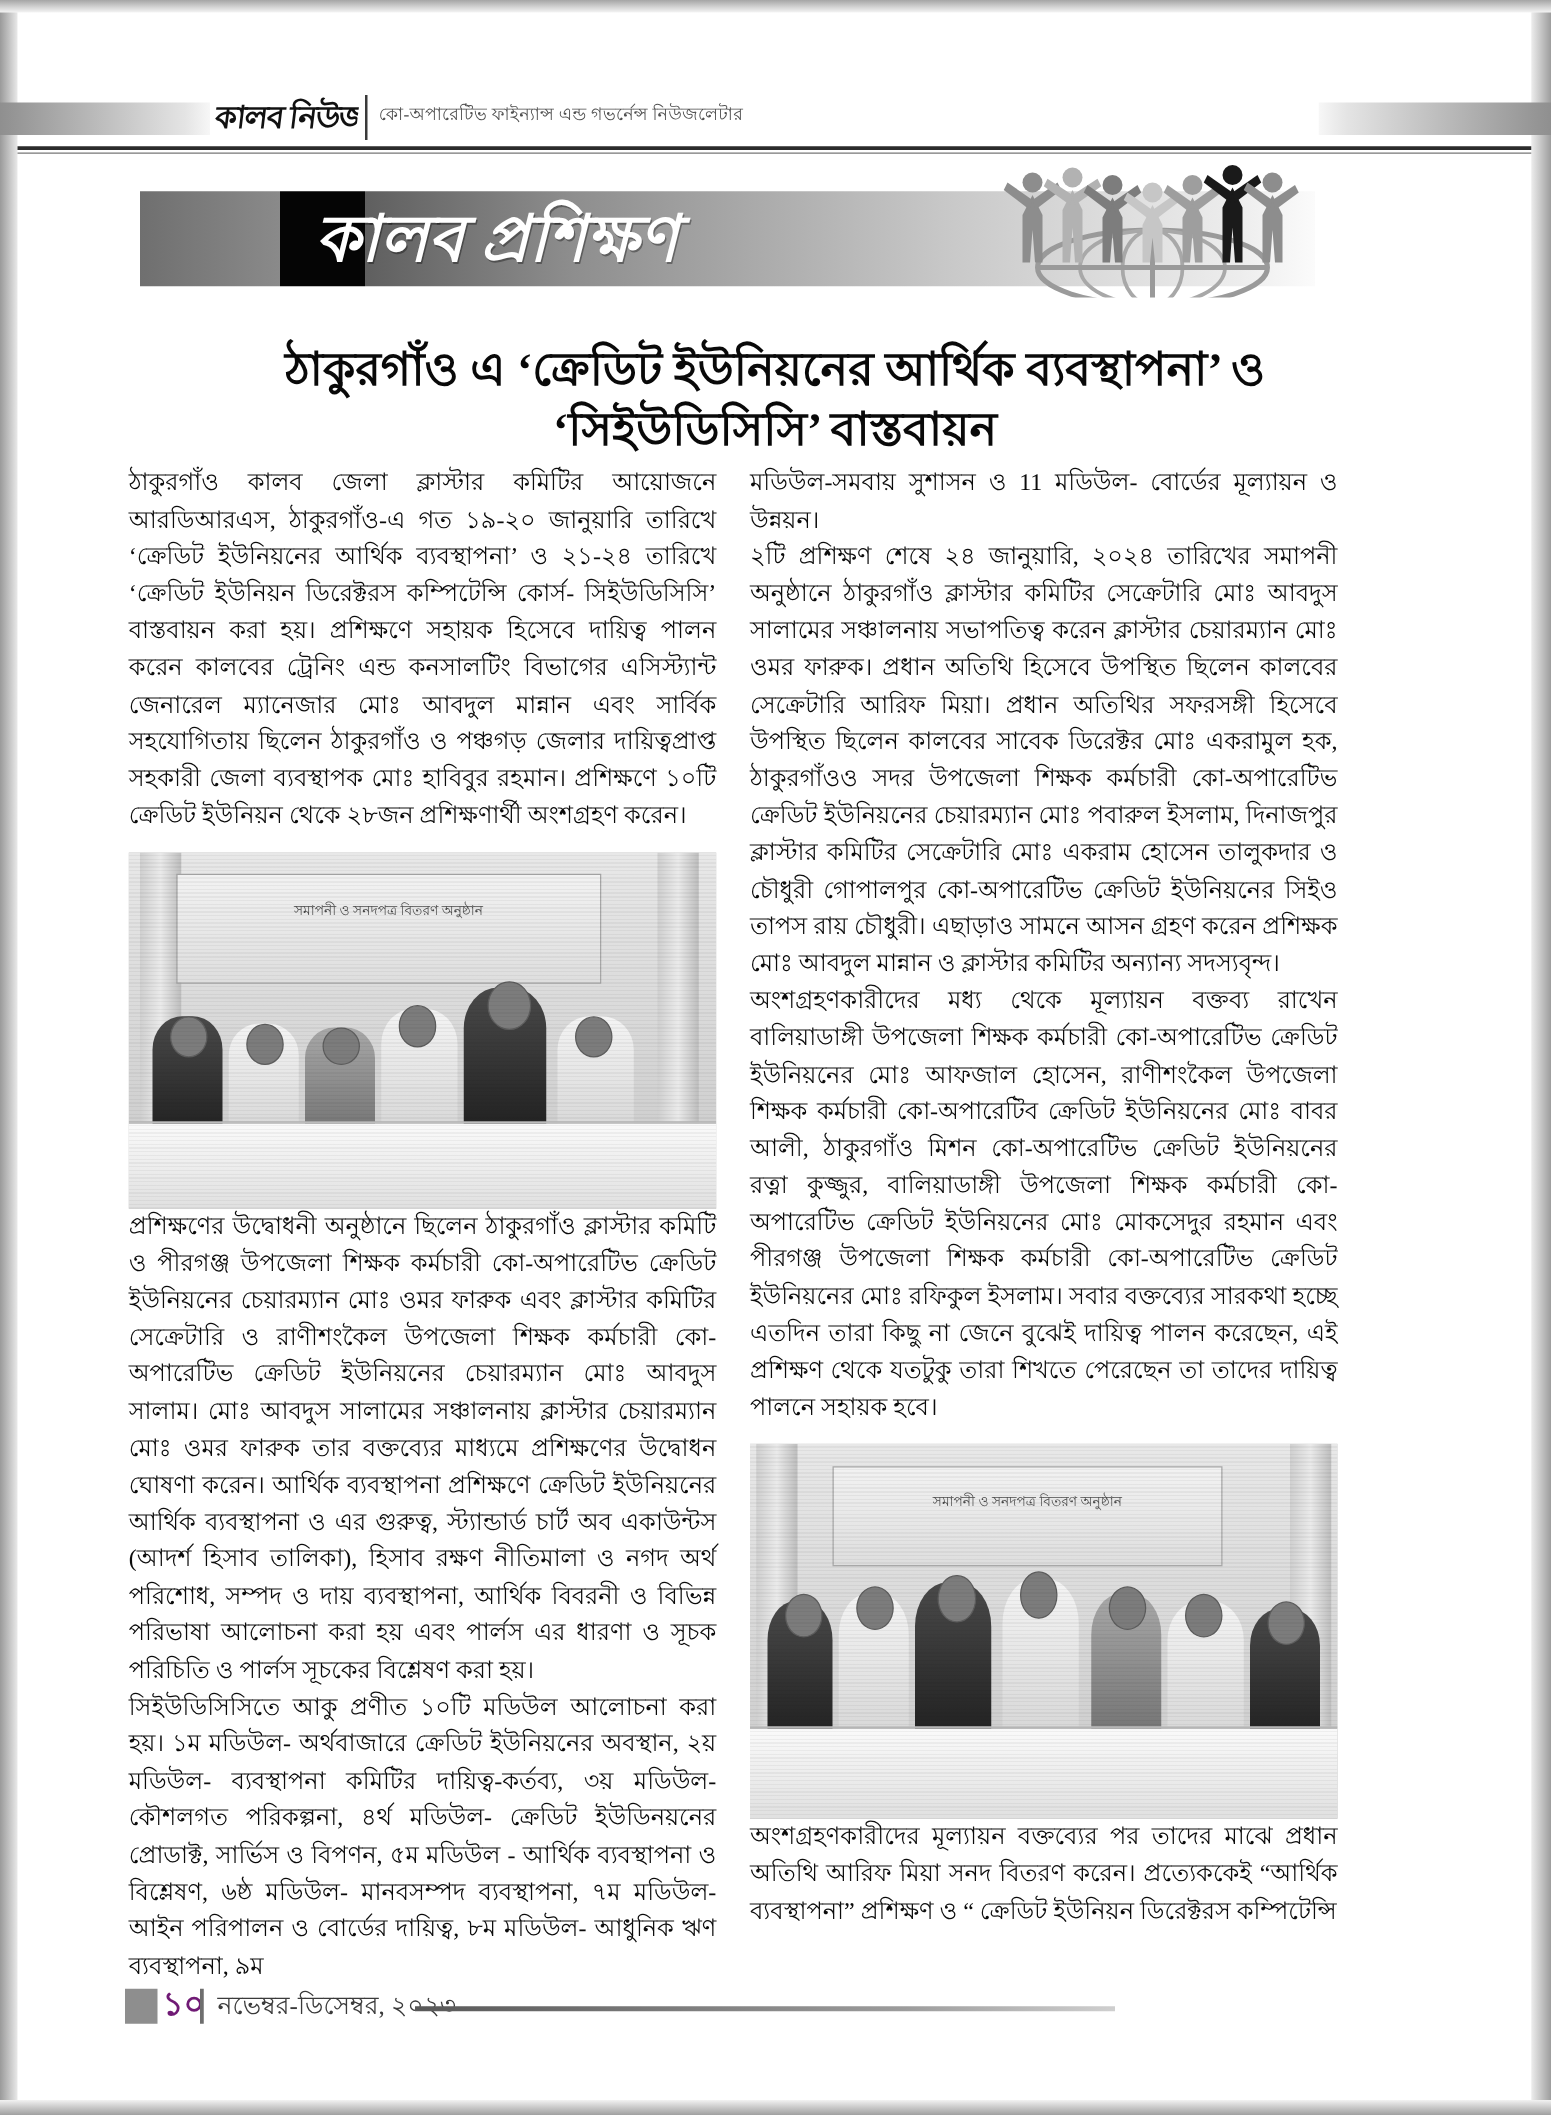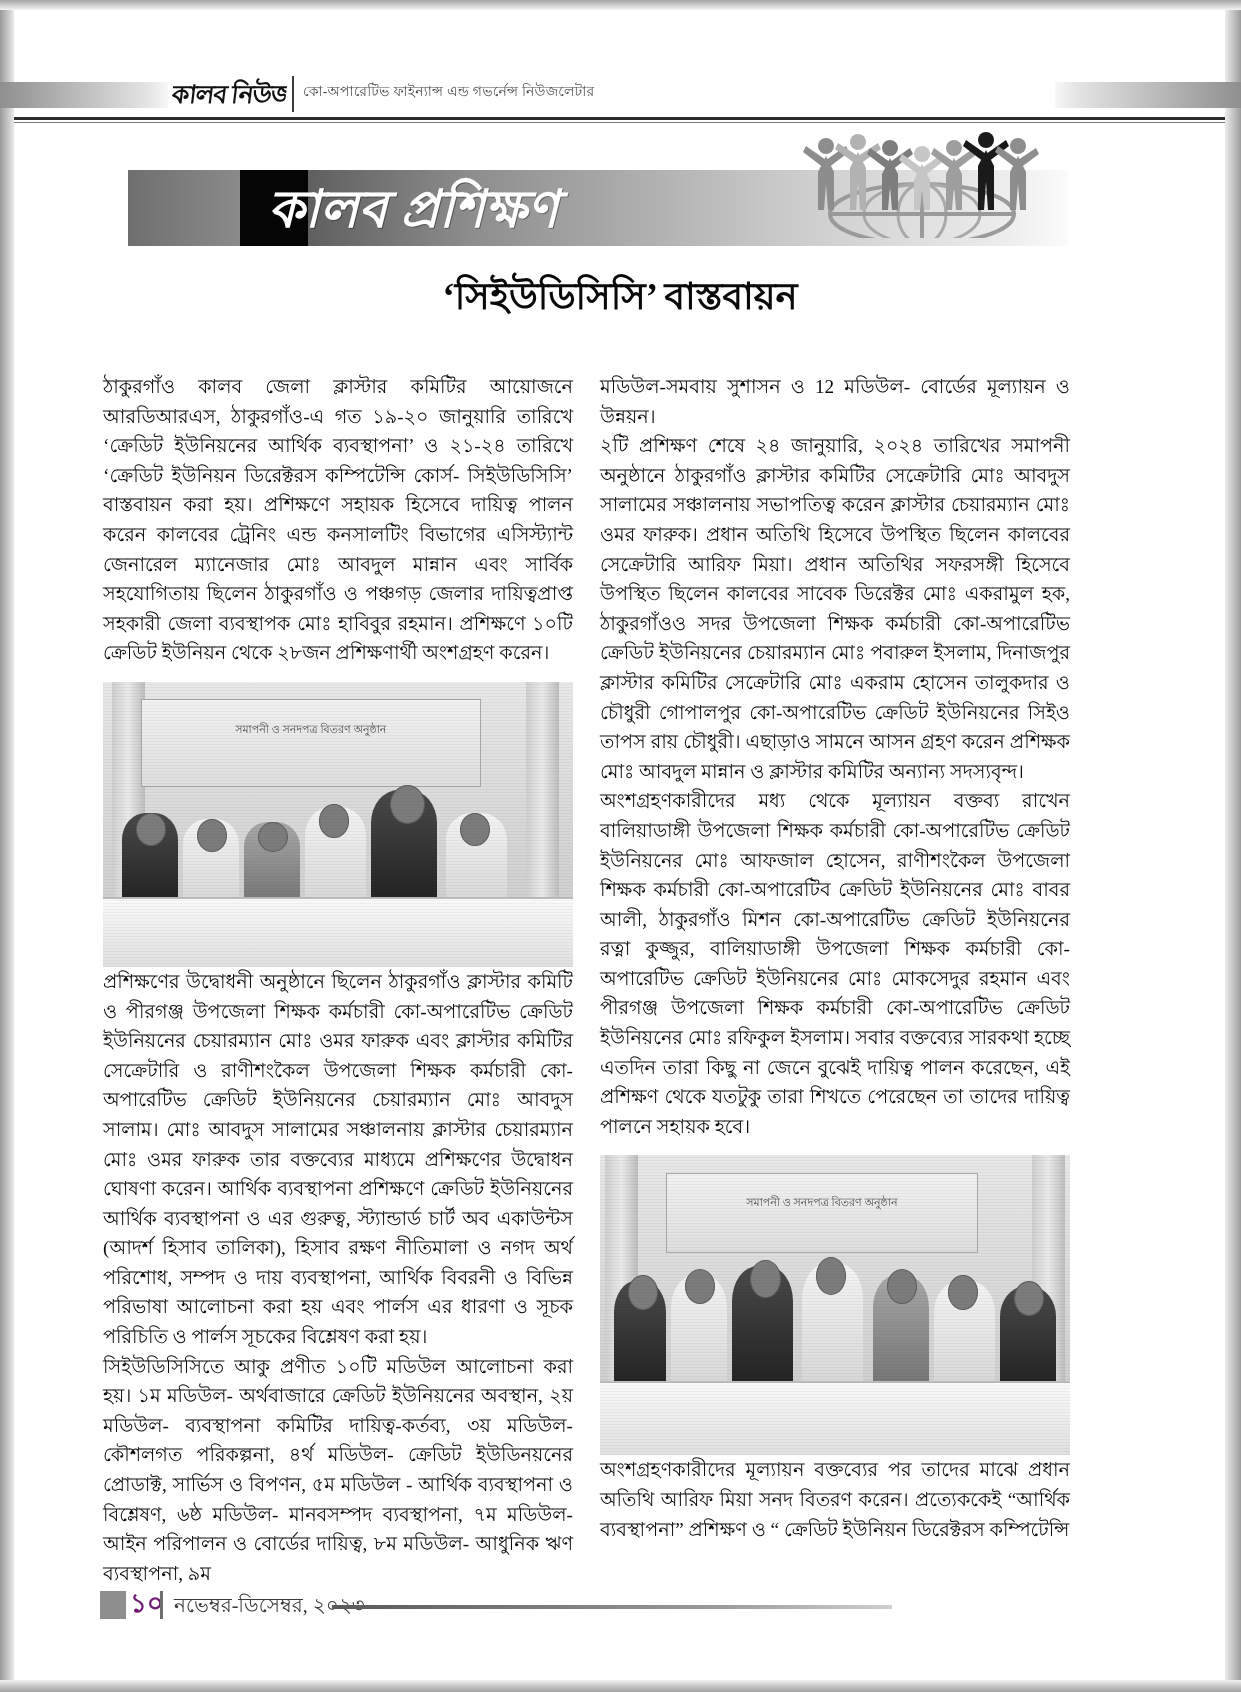--- a/index.html
+++ b/index.html
@@ -102,22 +102,22 @@
   .runhead-rule2 {
     position: absolute;
     left: 14px; top: 122px;
     width: 1211px; height: 1px;
     background: #777;
   }
 
   
   .banner {
     position: absolute;
-    left: 112px; top: 170px;
-    width: 940px; height: 64px; margin-left: 16px;
+    left: 112px; top: 153px;
+    width: 940px; height: 64px;
   }
   .banner-grad-a {
     position: absolute;
     left: 0; top: 0;
     width: 112px; height: 76px;
     background: linear-gradient(to right, #6f6f6f, #8a8a8a);
   }
   .banner-black {
     position: absolute;
     left: 112px; top: 0;
@@ -395,20 +395,21 @@
           <circle cx="218" cy="20" r="8"></circle>
           <path d="M218 30 L210 46 L210 84 L216 84 L218 58 L220 84 L226 84 L226 46 Z"></path>
           <path d="M218 34 L198 20 L195 26 L216 42 Z"></path>
           <path d="M218 34 L236 22 L239 28 L220 42 Z"></path>
         </g>
       </g>
     </svg>
   </div>
 
   <h1 class="headline">
+    <span class="hl-line">ঠাকুরগাঁও এ ‘ক্রেডিট ইউনিয়নের আর্থিক ব্যবস্থাপনা’ ও</span>
     <span class="hl-line">‘সিইউডিসিসি’ বাস্তবায়ন</span>
   </h1>
 
   <div class="col col-left">
     <p class="flowtext">ঠাকুরগাঁও কালব জেলা ক্লাস্টার কমিটির আয়োজনে আরডিআরএস, ঠাকুরগাঁও-এ গত ১৯-২০ জানুয়ারি তারিখে ‘ক্রেডিট ইউনিয়নের আর্থিক ব্যবস্থাপনা’ ও ২১-২৪ তারিখে ‘ক্রেডিট ইউনিয়ন ডিরেক্টরস কম্পিটেন্সি কোর্স- সিইউডিসিসি’ বাস্তবায়ন করা হয়। প্রশিক্ষণে সহায়ক হিসেবে দায়িত্ব পালন করেন কালবের ট্রেনিং এন্ড কনসালটিং বিভাগের এসিস্ট্যান্ট জেনারেল ম্যানেজার মোঃ আবদুল মান্নান এবং সার্বিক সহযোগিতায় ছিলেন ঠাকুরগাঁও ও পঞ্চগড় জেলার দায়িত্বপ্রাপ্ত সহকারী জেলা ব্যবস্থাপক মোঃ হাবিবুর রহমান। প্রশিক্ষণে ১০টি ক্রেডিট ইউনিয়ন থেকে ২৮জন প্রশিক্ষণার্থী অংশগ্রহণ করেন।</p>
 
     <div class="photo photo-1">
       <div class="scene">
         <div class="wall"></div>
         <div class="pillar" style="left:2%;"></div>
@@ -431,21 +432,21 @@
         <div class="table"></div>
         <div class="grain"></div>
       </div>
     </div>
 
     <p class="flowtext">প্রশিক্ষণের উদ্বোধনী অনুষ্ঠানে ছিলেন ঠাকুরগাঁও ক্লাস্টার কমিটি ও পীরগঞ্জ উপজেলা শিক্ষক কর্মচারী কো-অপারেটিভ ক্রেডিট ইউনিয়নের চেয়ারম্যান মোঃ ওমর ফারুক এবং ক্লাস্টার কমিটির সেক্রেটারি ও রাণীশংকৈল উপজেলা শিক্ষক কর্মচারী কো-অপারেটিভ ক্রেডিট ইউনিয়নের চেয়ারম্যান মোঃ আবদুস সালাম। মোঃ আবদুস সালামের সঞ্চালনায় ক্লাস্টার চেয়ারম্যান মোঃ ওমর ফারুক তার বক্তব্যের মাধ্যমে প্রশিক্ষণের উদ্বোধন ঘোষণা করেন। আর্থিক ব্যবস্থাপনা প্রশিক্ষণে ক্রেডিট ইউনিয়নের আর্থিক ব্যবস্থাপনা ও এর গুরুত্ব, স্ট্যান্ডার্ড চার্ট অব একাউন্টস (আদর্শ হিসাব তালিকা), হিসাব রক্ষণ নীতিমালা ও নগদ অর্থ পরিশোধ, সম্পদ ও দায় ব্যবস্থাপনা, আর্থিক বিবরনী ও বিভিন্ন পরিভাষা আলোচনা করা হয় এবং পার্লস এর ধারণা ও সূচক পরিচিতি ও পার্লস সূচকের বিশ্লেষণ করা হয়।</p>
     <p class="flowtext">সিইউডিসিসিতে আকু প্রণীত ১০টি মডিউল আলোচনা করা হয়। ১ম মডিউল- অর্থবাজারে ক্রেডিট ইউনিয়নের অবস্থান, ২য় মডিউল- ব্যবস্থাপনা কমিটির দায়িত্ব-কর্তব্য, ৩য় মডিউল- কৌশলগত পরিকল্পনা, ৪র্থ মডিউল- ক্রেডিট ইউডিনয়নের প্রোডাক্ট, সার্ভিস ও বিপণন, ৫ম মডিউল - আর্থিক ব্যবস্থাপনা ও বিশ্লেষণ, ৬ষ্ঠ মডিউল- মানবসম্পদ ব্যবস্থাপনা, ৭ম মডিউল- আইন পরিপালন ও বোর্ডের দায়িত্ব, ৮ম মডিউল- আধুনিক ঋণ ব্যবস্থাপনা, ৯ম</p>
   </div>
 
   <div class="col col-right">
-    <p class="flowtext">মডিউল-সমবায় সুশাসন ও 12 মডিউল- বোর্ডের মূল্যায়ন ও উন্নয়ন।</p>
+    <p class="flowtext">মডিউল-সমবায় সুশাসন ও 11 মডিউল- বোর্ডের মূল্যায়ন ও উন্নয়ন।</p>
     <p class="flowtext">২টি প্রশিক্ষণ শেষে ২৪ জানুয়ারি, ২০২৪ তারিখের সমাপনী অনুষ্ঠানে ঠাকুরগাঁও ক্লাস্টার কমিটির সেক্রেটারি মোঃ আবদুস সালামের সঞ্চালনায় সভাপতিত্ব করেন ক্লাস্টার চেয়ারম্যান মোঃ ওমর ফারুক। প্রধান অতিথি হিসেবে উপস্থিত ছিলেন কালবের সেক্রেটারি আরিফ মিয়া। প্রধান অতিথির সফরসঙ্গী হিসেবে উপস্থিত ছিলেন কালবের সাবেক ডিরেক্টর মোঃ একরামুল হক, ঠাকুরগাঁওও সদর উপজেলা শিক্ষক কর্মচারী কো-অপারেটিভ ক্রেডিট ইউনিয়নের চেয়ারম্যান মোঃ পবারুল ইসলাম, দিনাজপুর ক্লাস্টার কমিটির সেক্রেটারি মোঃ একরাম হোসেন তালুকদার ও চৌধুরী গোপালপুর কো-অপারেটিভ ক্রেডিট ইউনিয়নের সিইও তাপস রায় চৌধুরী। এছাড়াও সামনে আসন গ্রহণ করেন প্রশিক্ষক মোঃ আবদুল মান্নান ও ক্লাস্টার কমিটির অন্যান্য সদস্যবৃন্দ।</p>
     <p class="flowtext">অংশগ্রহণকারীদের মধ্য থেকে মূল্যায়ন বক্তব্য রাখেন বালিয়াডাঙ্গী উপজেলা শিক্ষক কর্মচারী কো-অপারেটিভ ক্রেডিট ইউনিয়নের মোঃ আফজাল হোসেন, রাণীশংকৈল উপজেলা শিক্ষক কর্মচারী কো-অপারেটিব ক্রেডিট ইউনিয়নের মোঃ বাবর আলী, ঠাকুরগাঁও মিশন কো-অপারেটিভ ক্রেডিট ইউনিয়নের রত্না কুজ্জুর, বালিয়াডাঙ্গী উপজেলা শিক্ষক কর্মচারী কো-অপারেটিভ ক্রেডিট ইউনিয়নের মোঃ মোকসেদুর রহমান এবং পীরগঞ্জ উপজেলা শিক্ষক কর্মচারী কো-অপারেটিভ ক্রেডিট ইউনিয়নের মোঃ রফিকুল ইসলাম। সবার বক্তব্যের সারকথা হচ্ছে এতদিন তারা কিছু না জেনে বুঝেই দায়িত্ব পালন করেছেন, এই প্রশিক্ষণ থেকে যতটুকু তারা শিখতে পেরেছেন তা তাদের দায়িত্ব পালনে সহায়ক হবে।</p>
 
     <div class="photo photo-2">
       <div class="scene">
         <div class="wall"></div>
         <div class="pillar" style="left:1%;"></div>
         <div class="pillar" style="left:92%;"></div>
         <div class="backdrop" style="left:14%; width:66%; height:26%;">
           <div class="backdrop-txt">সমাপনী ও সনদপত্র বিতরণ অনুষ্ঠান</div>

